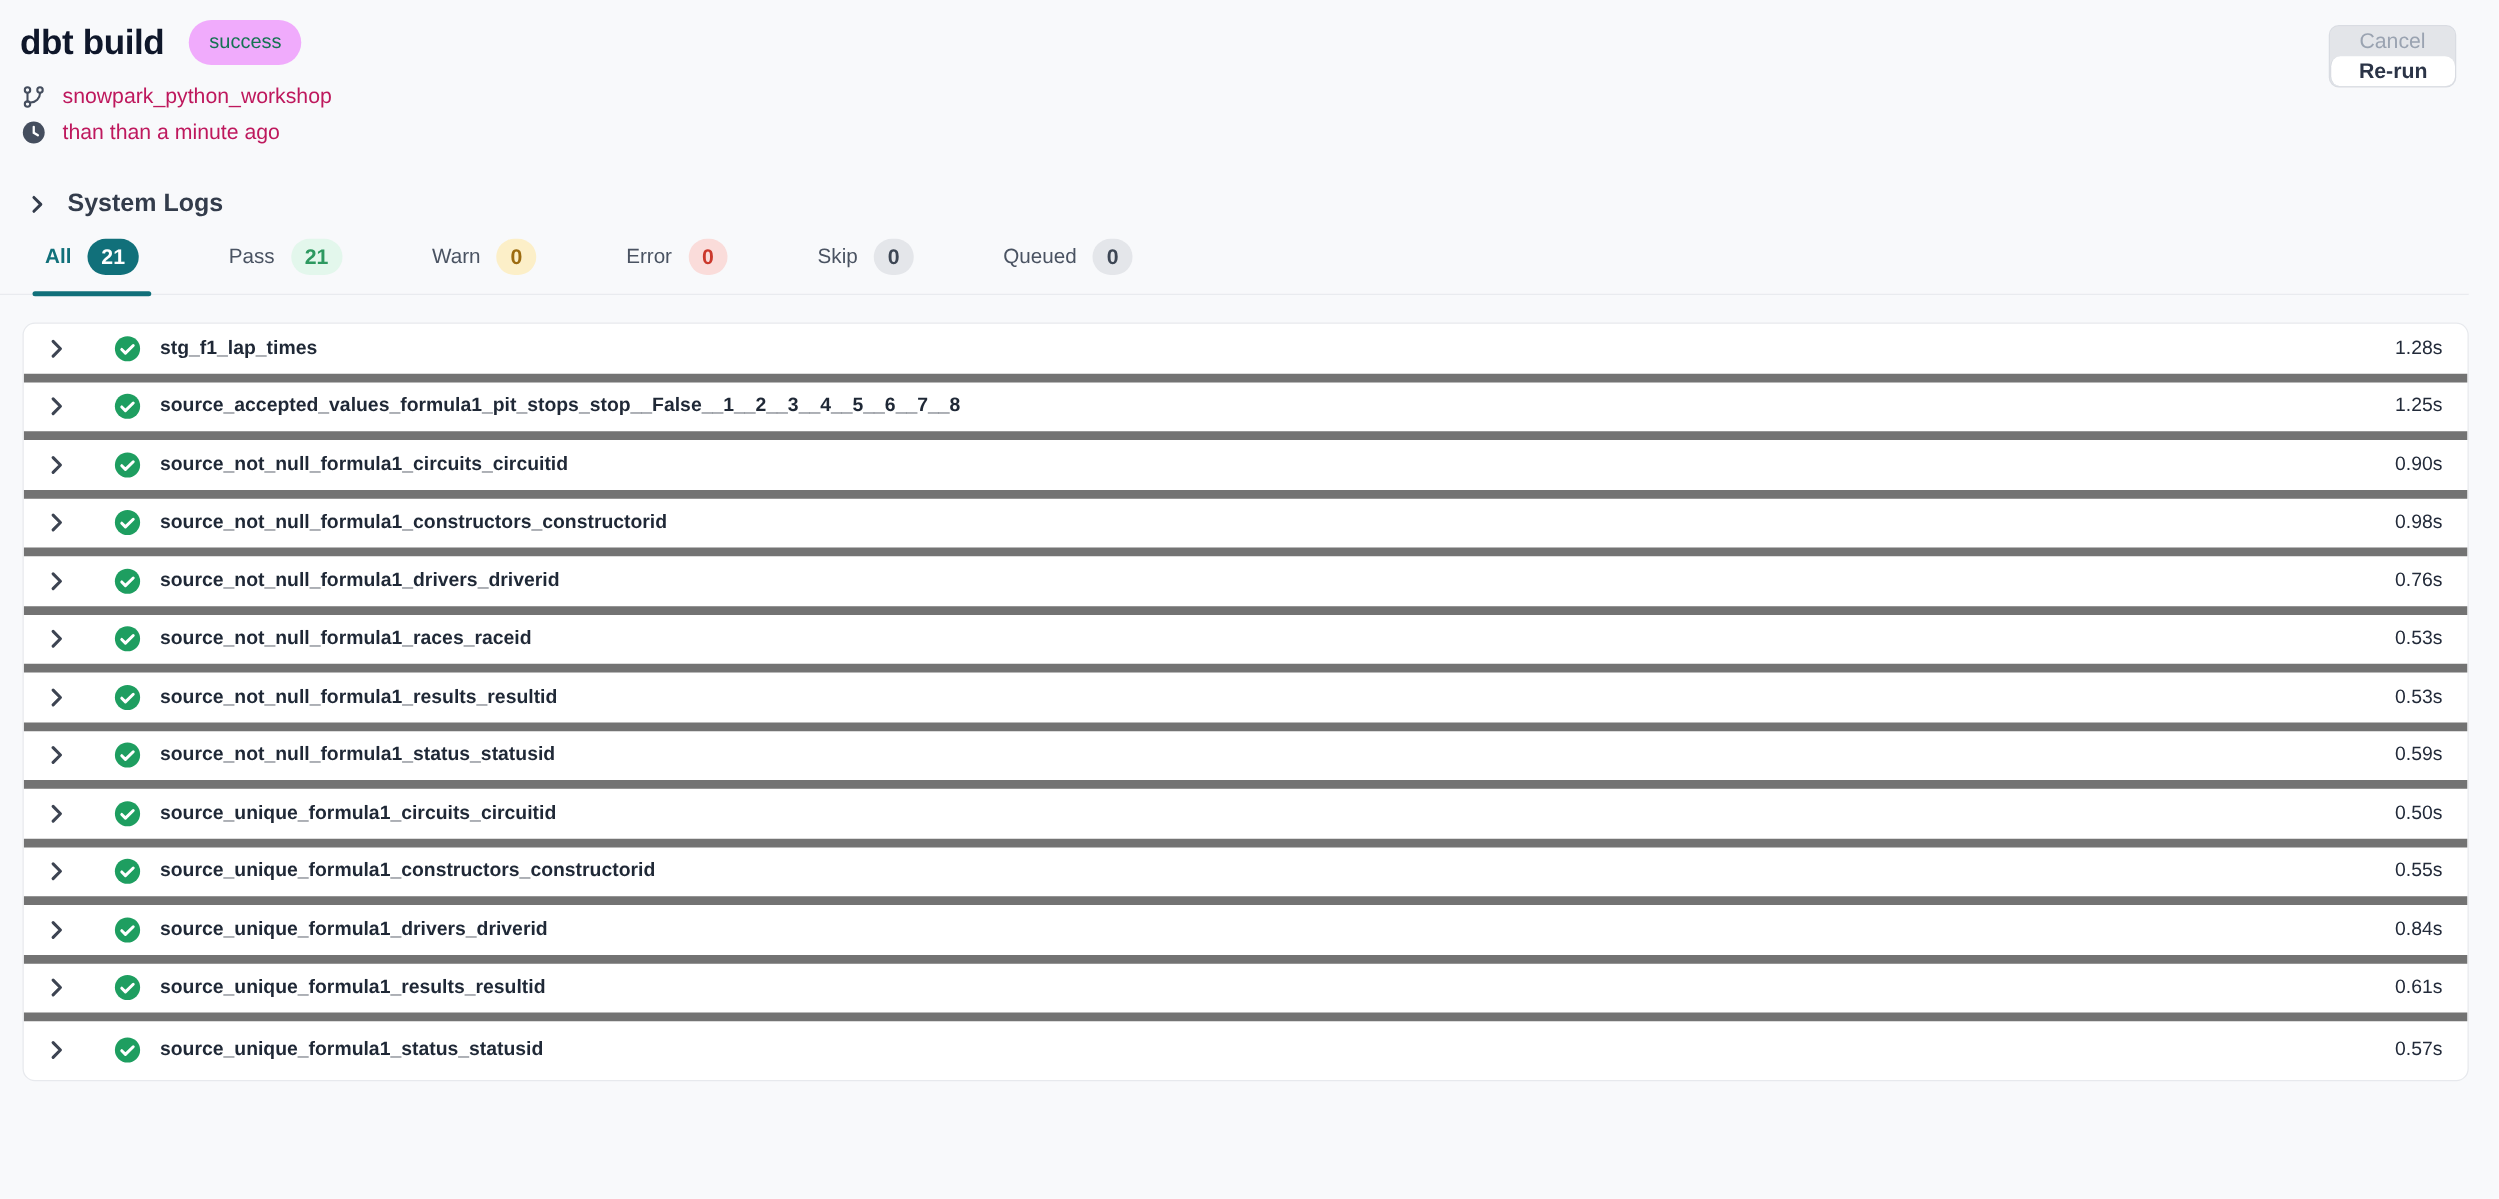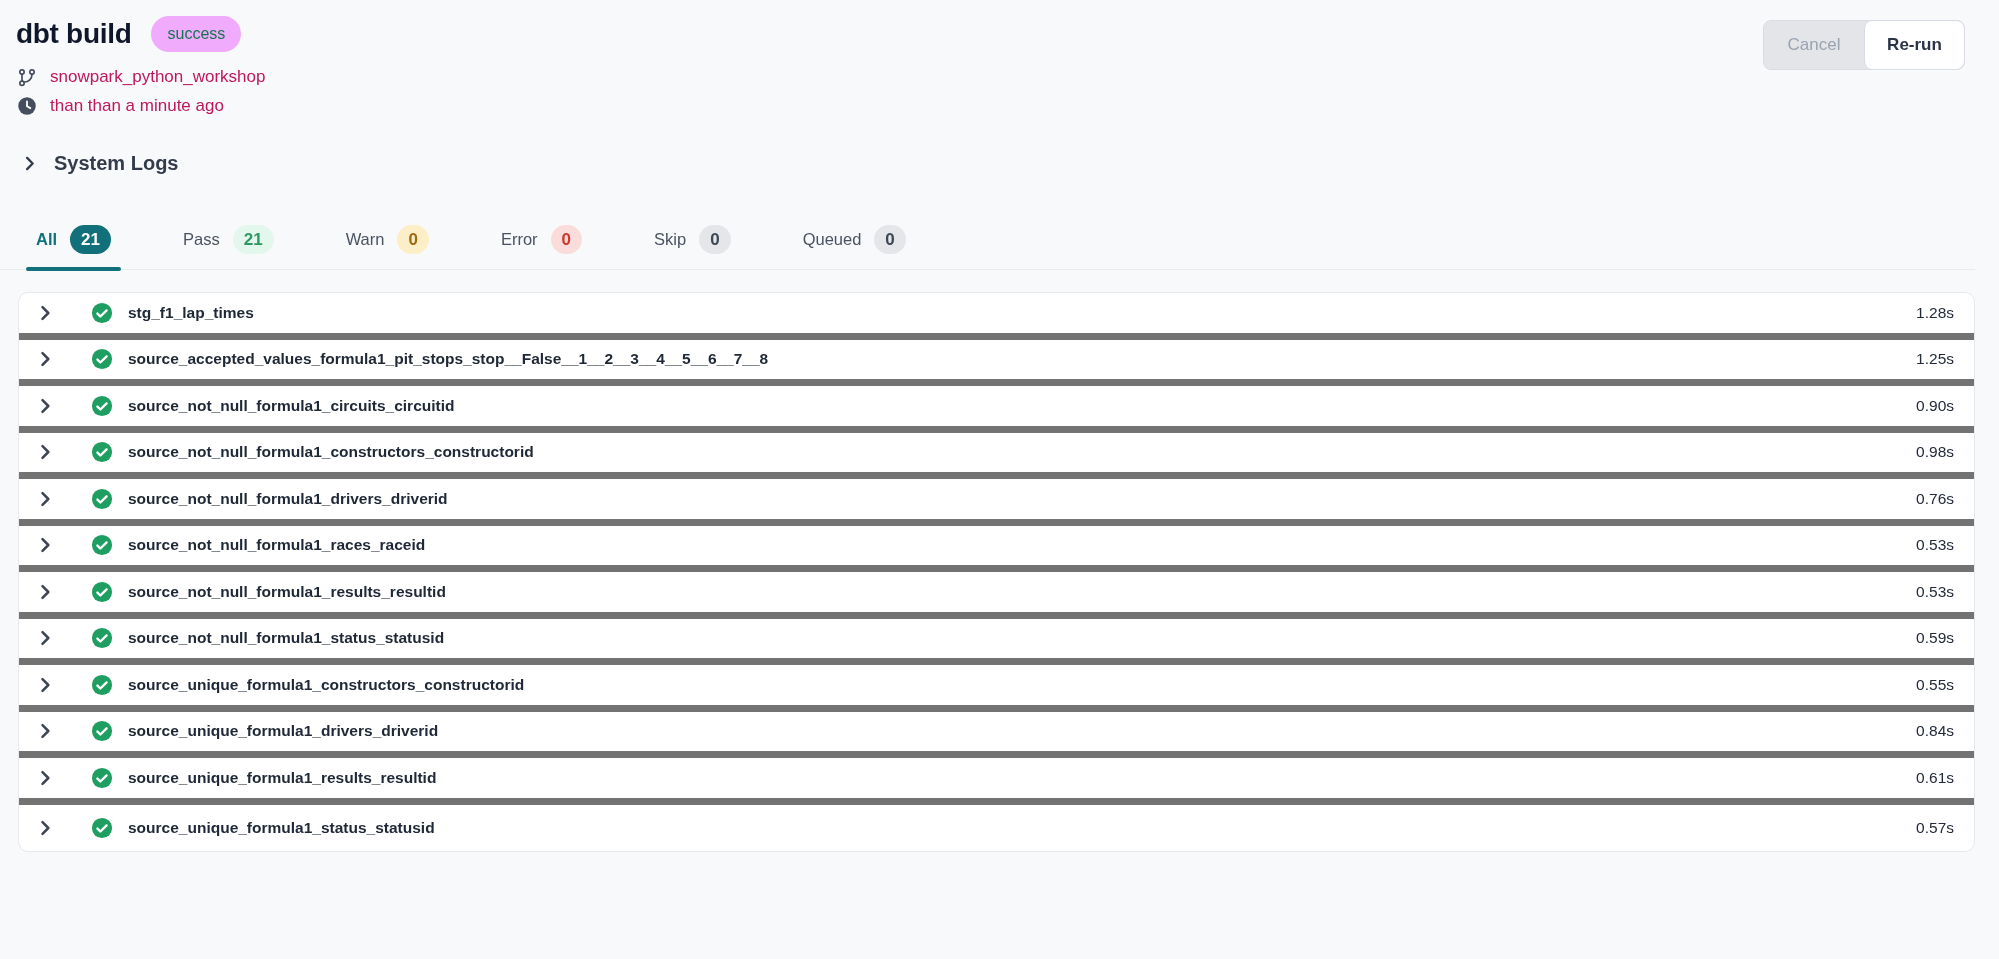--- a/index.html
+++ b/index.html
@@ -18,38 +18,38 @@
   .badge-success {
     background: #f0abfc; color: #157352; font-size: 16px; line-height: 1;
     padding: 10px 16px; border-radius: 999px; font-weight: 400;
   }
   .meta-row { display: flex; align-items: center; gap: 13px; margin-top: 9px; font-size: 17px; color: #be185d; }
   .meta-row.first { margin-top: 15px; }
   .meta-row .icon { display: flex; width: 21px; justify-content: center; }
 
   .btn-group {
     display: flex; height: 50px; margin-top: 4px;
-    border: 1px solid #d9dce2; border-radius: 8px; overflow: hidden; background: #e3e5e9;
+    border: 1px solid #d9dce2; border-radius: 8px; overflow: hidden; background: #e3e5e9; flex-direction: column;
   }
   .btn {
     width: 100px; height: 100%; font-size: 17px; border: none; cursor: pointer;
     font-family: "Liberation Sans", sans-serif;
   }
   .btn-cancel { background: #e3e5e9; color: #9aa3b1; cursor: default; }
   .btn-rerun { background: #ffffff; color: #2b3447; font-weight: 600; border-left: 1px solid #d9dce2; border-radius: 8px; }
 
   
   .system-logs {
     display: flex; align-items: center; gap: 15px;
     margin: 36px 0 0 20px; font-size: 20px; font-weight: 700; color: #333c4b; cursor: pointer;
     width: max-content;
   }
 
   
-  .tabs { display: flex; margin-top: 50px; margin-right: 24px; padding-left: 26px; border-bottom: 1px solid #e9ebef; }
+  .tabs { display: flex; margin-top: 16px; margin-right: 24px; padding-left: 26px; border-bottom: 1px solid #e9ebef; }
   .tab {
     position: relative; display: flex; align-items: center; gap: 13px;
     padding: 0 10px 15px 10px; margin-right: 52px;
     font-size: 16.5px; color: #4a5362; cursor: pointer;
   }
   .tab.active { color: #11707a; font-weight: 600; }
   .tab.active::after {
     content: ""; position: absolute; left: 0; right: 0; bottom: -2px;
     height: 4px; background: #11707a; border-radius: 4px;
   }
@@ -278,20 +278,35 @@
     <span class="check-wrap">
       <svg width="22" height="22" viewBox="0 0 24 24">
         <circle cx="12" cy="12" r="11" fill="#1e9e60"></circle>
         <path d="M7 12.6l3.2 3.2L17 9.2" stroke="#ffffff" stroke-width="2.6" fill="none" stroke-linecap="round" stroke-linejoin="round"></path>
       </svg>
     </span>
     <span class="run-name">source_not_null_formula1_status_statusid</span>
     <span class="run-duration">0.59s</span>
   </div>
 
+  <div class="run-row">
+    <button class="row-expand">
+      <svg width="20" height="20" viewBox="0 0 24 24" fill="none" stroke="#3d4452" stroke-width="3" stroke-linecap="round" stroke-linejoin="round">
+        <polyline points="9 5 16 12 9 19"></polyline>
+      </svg>
+    </button>
+    <span class="check-wrap">
+      <svg width="22" height="22" viewBox="0 0 24 24">
+        <circle cx="12" cy="12" r="11" fill="#1e9e60"></circle>
+        <path d="M7 12.6l3.2 3.2L17 9.2" stroke="#ffffff" stroke-width="2.6" fill="none" stroke-linecap="round" stroke-linejoin="round"></path>
+      </svg>
+    </span>
+    <span class="run-name">source_unique_formula1_circuits_circuitid</span>
+    <span class="run-duration">0.50s</span>
+  </div>
 
   <div class="run-row">
     <button class="row-expand">
       <svg width="20" height="20" viewBox="0 0 24 24" fill="none" stroke="#3d4452" stroke-width="3" stroke-linecap="round" stroke-linejoin="round">
         <polyline points="9 5 16 12 9 19"></polyline>
       </svg>
     </button>
     <span class="check-wrap">
       <svg width="22" height="22" viewBox="0 0 24 24">
         <circle cx="12" cy="12" r="11" fill="#1e9e60"></circle>

